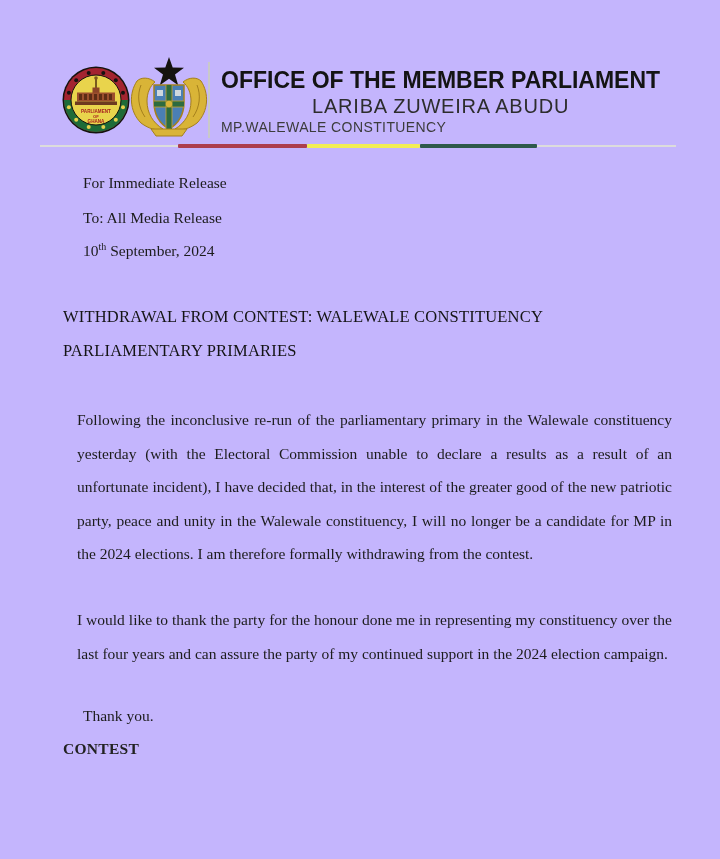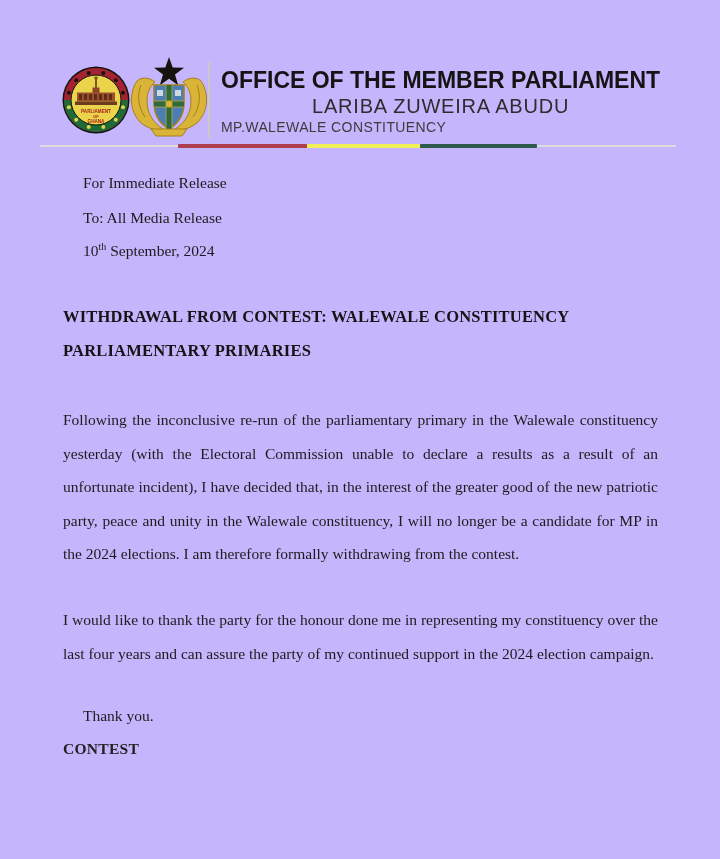--- a/index.html
+++ b/index.html
@@ -42,26 +42,26 @@
 
   
   .line-block { position: absolute; left: 63px; font-size: 15.5px; line-height: 22px; color: #1c1c1c; margin-left: 20px; }
   .release    { top: 172px; }
   .to-line    { top: 207px; }
   .date-line  { top: 240px; }
   .date-line sup { font-size: 10px; line-height: 0; }
 
   .subject {
     position: absolute; left: 63px; top: 300px; width: 600px;
-    font-size: 16.5px; font-weight: bold; line-height: 34px;
+    font-size: 16.5px; font-weight: normal; line-height: 34px;
     letter-spacing: 0.2px; color: #141414;
   }
 
   .para {
-    position: absolute; left: 63px; width: 595px;
+    position: absolute; left: 77px; width: 595px;
     font-size: 15.5px; line-height: 33.5px;
     text-align: justify; color: #1c1c1c;
   }
   .para-1 { top: 403px; }
   .para-2 { top: 603px; }
 
   .closing { top: 705px; }
   .signed  { position: absolute; left: 63px; top: 740px; font-size: 15.5px; font-weight: bold; letter-spacing: 0.3px; color: #222; }
 </style>
 </head>

